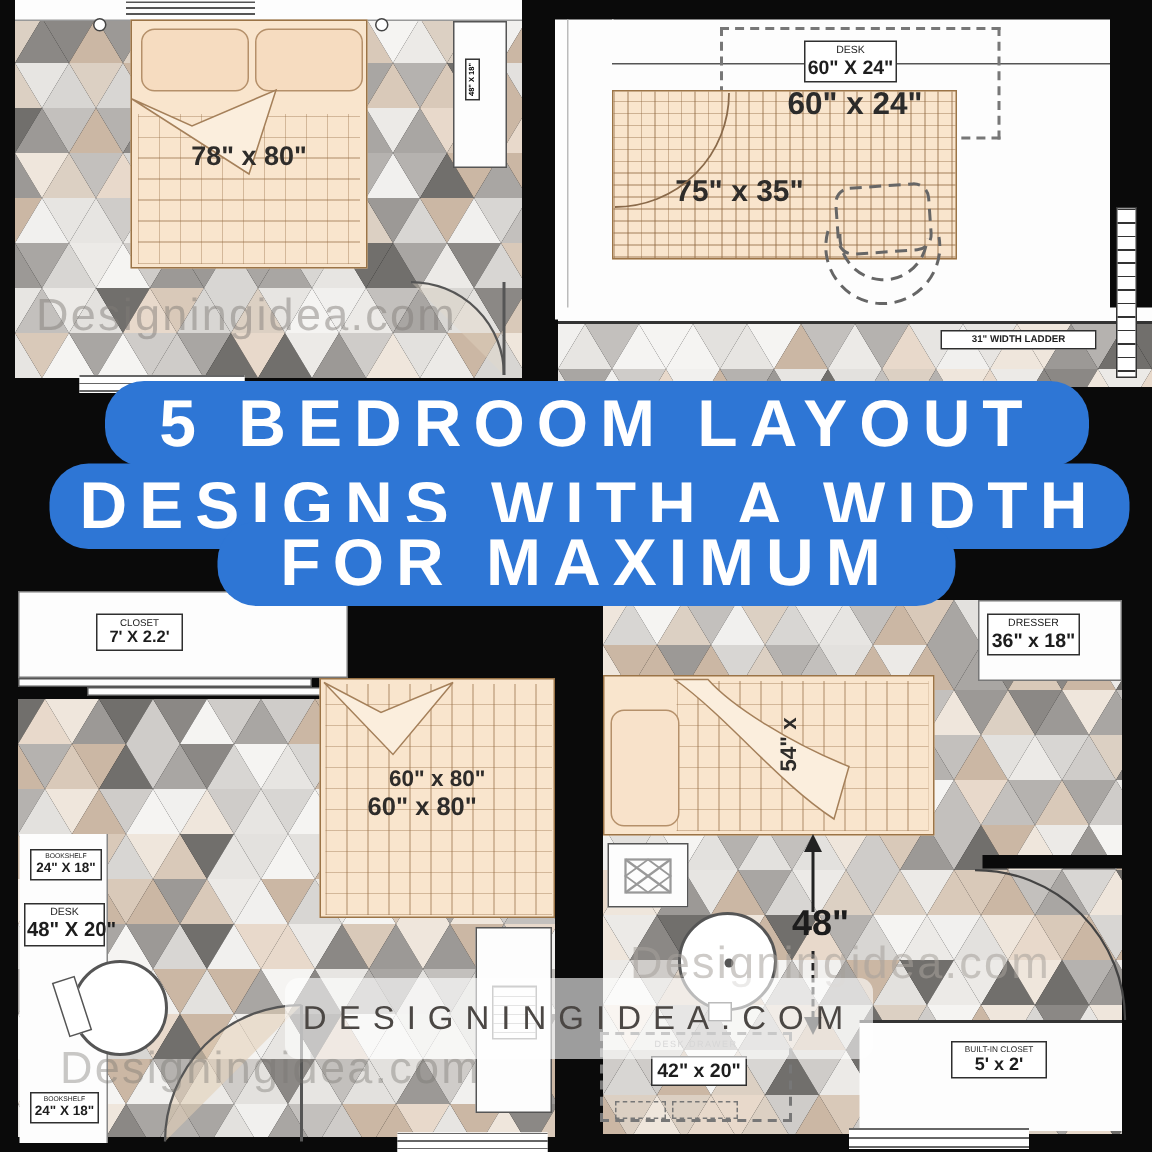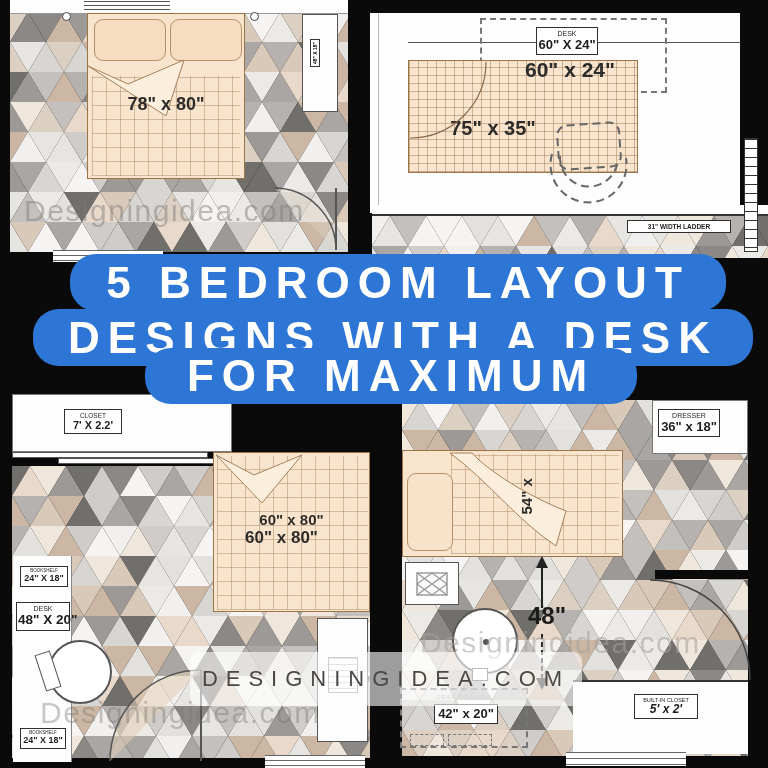--- a/index.html
+++ b/index.html
@@ -1092,27 +1092,27 @@
     <div class="dashedbox" style="left:46px;top:44px;width:44px;height:12px;border-width:1.5px;"></div>
   </div>
 
   <div class="abs" style="left:655px;top:570px;width:95px;height:9px;background:var(--wall);z-index:5;"></div>
   <svg class="deco" width="112" height="112" style="left:645px;top:575px;z-index:6;">
     <path d="M 5 5 A 100 100 0 0 1 105 105" fill="none" stroke="#444" stroke-width="1.5"></path>
   </svg>
   <div class="abs white" style="left:573px;top:680px;width:175px;height:72px;border-top:2px solid #333;z-index:7;"></div>
   <div class="lbl" style="left:634px;top:694px;width:64px;z-index:23;">
     <span class="t" style="font-size:5.5px;">BUILT-IN CLOSET</span>
-    <span class="s" style="font-size:12px;font-style:italic;">5' x 2'</span>
+    <span class="s" style="font-size:12px;">5' x 2'</span>
   </div>
   <div class="abs white" style="left:566px;top:752px;width:120px;height:14px;background-image:repeating-linear-gradient(180deg,#666 0 1px,#fff 1px 6px);z-index:8;"></div>
 
   <div class="wm" style="left:24px;top:194px;">Designingidea.com</div>
   <div class="wm" style="left:40px;top:696px;color:rgba(120,117,113,.4);">Designingidea.com</div>
   <div class="wm" style="left:420px;top:626px;color:rgba(165,161,155,.55);">Designingidea.com</div>
 
   <div class="title-line" style="left:70px;top:254px;width:656px;height:57px;line-height:57px;">5 BEDROOM LAYOUT</div>
-  <div class="title-line" style="left:33px;top:309px;width:720px;height:57px;line-height:57px;">DESIGNS WITH A DESK</div>
+  <div class="title-line" style="left:33px;top:309px;width:720px;height:57px;line-height:57px;">DESIGNS WITH A WIDTH</div>
   <div class="title-line" style="left:145px;top:348px;width:492px;height:56px;line-height:56px;">FOR MAXIMUM</div>
 
   <div id="banner">DESIGNINGIDEA.COM</div>
 
 </div>
 
 </body></html>

